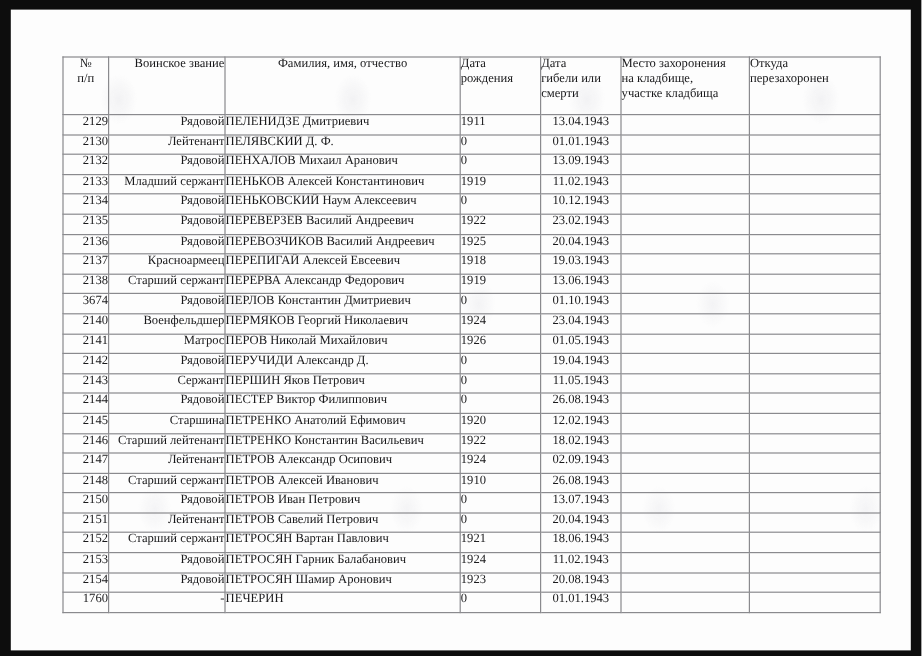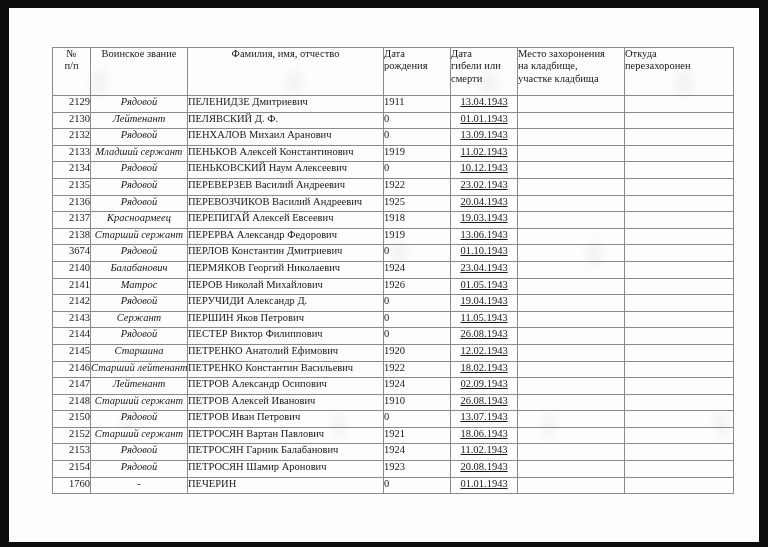--- a/index.html
+++ b/index.html
@@ -81,39 +81,39 @@
 
   
   thead th {
     font-size: 10.5px;
     line-height: 12.4px;
     padding: 3px 3px 3px 4px;
     text-align: left;
     height: 47px;
   }
   th.h-num     { text-align: center; }
-  th.h-rank    { text-align: center;   padding-left: 8px; }
+  th.h-rank    { text-align: right;   padding-left: 8px; }
   th.h-name    { text-align: center; }
 
   .hdr-line { display: block; white-space: pre; }
 
   
   tbody td {
     font-size: 10.5px;
     line-height: 12px;
     height: 15.6px;
     padding: 1px 3px 1px 4px;
     white-space: nowrap;
     overflow: hidden;
   }
   td.c-num      { text-align: right;  padding-right: 6px; margin-top: 21px; }
-  td.c-rank     { text-align: center;   padding-left: 5px; font-style: italic; }
+  td.c-rank     { text-align: right;   padding-left: 5px; }
   td.c-name     { text-align: left;   padding-left: 6px; }
   td.c-born     { text-align: left; }
-  td.c-died     { text-align: center; text-decoration: underline; }
+  td.c-died     { text-align: center; }
   td.c-place    { }
   td.c-from     { }
 
   
   col.w-num   { width: 38px; }
   col.w-rank  { width: 97px; }
   col.w-name  { width: 196px; }
   col.w-born  { width: 67px; }
   col.w-died  { width: 67px; }
   col.w-place { width: 107px; }
@@ -256,21 +256,21 @@
             <td class="c-num">3674</td>
             <td class="c-rank">Рядовой</td>
             <td class="c-name">ПЕРЛОВ Константин Дмитриевич</td>
             <td class="c-born">0</td>
             <td class="c-died">01.10.1943</td>
             <td class="c-place"></td>
             <td class="c-from"></td>
           </tr>
           <tr>
             <td class="c-num">2140</td>
-            <td class="c-rank">Балабанович</td>
+            <td class="c-rank">Военфельдшер</td>
             <td class="c-name">ПЕРМЯКОВ Георгий Николаевич</td>
             <td class="c-born">1924</td>
             <td class="c-died">23.04.1943</td>
             <td class="c-place"></td>
             <td class="c-from"></td>
           </tr>
           <tr>
             <td class="c-num">2141</td>
             <td class="c-rank">Матрос</td>
             <td class="c-name">ПЕРОВ Николай Михайлович</td>
@@ -345,20 +345,29 @@
           <tr>
             <td class="c-num">2150</td>
             <td class="c-rank">Рядовой</td>
             <td class="c-name">ПЕТРОВ Иван Петрович</td>
             <td class="c-born">0</td>
             <td class="c-died">13.07.1943</td>
             <td class="c-place"></td>
             <td class="c-from"></td>
           </tr>
           <tr>
+            <td class="c-num">2151</td>
+            <td class="c-rank">Лейтенант</td>
+            <td class="c-name">ПЕТРОВ Савелий Петрович</td>
+            <td class="c-born">0</td>
+            <td class="c-died">20.04.1943</td>
+            <td class="c-place"></td>
+            <td class="c-from"></td>
+          </tr>
+          <tr>
             <td class="c-num">2152</td>
             <td class="c-rank">Старший сержант</td>
             <td class="c-name">ПЕТРОСЯН Вартан Павлович</td>
             <td class="c-born">1921</td>
             <td class="c-died">18.06.1943</td>
             <td class="c-place"></td>
             <td class="c-from"></td>
           </tr>
           <tr>
             <td class="c-num">2153</td>

